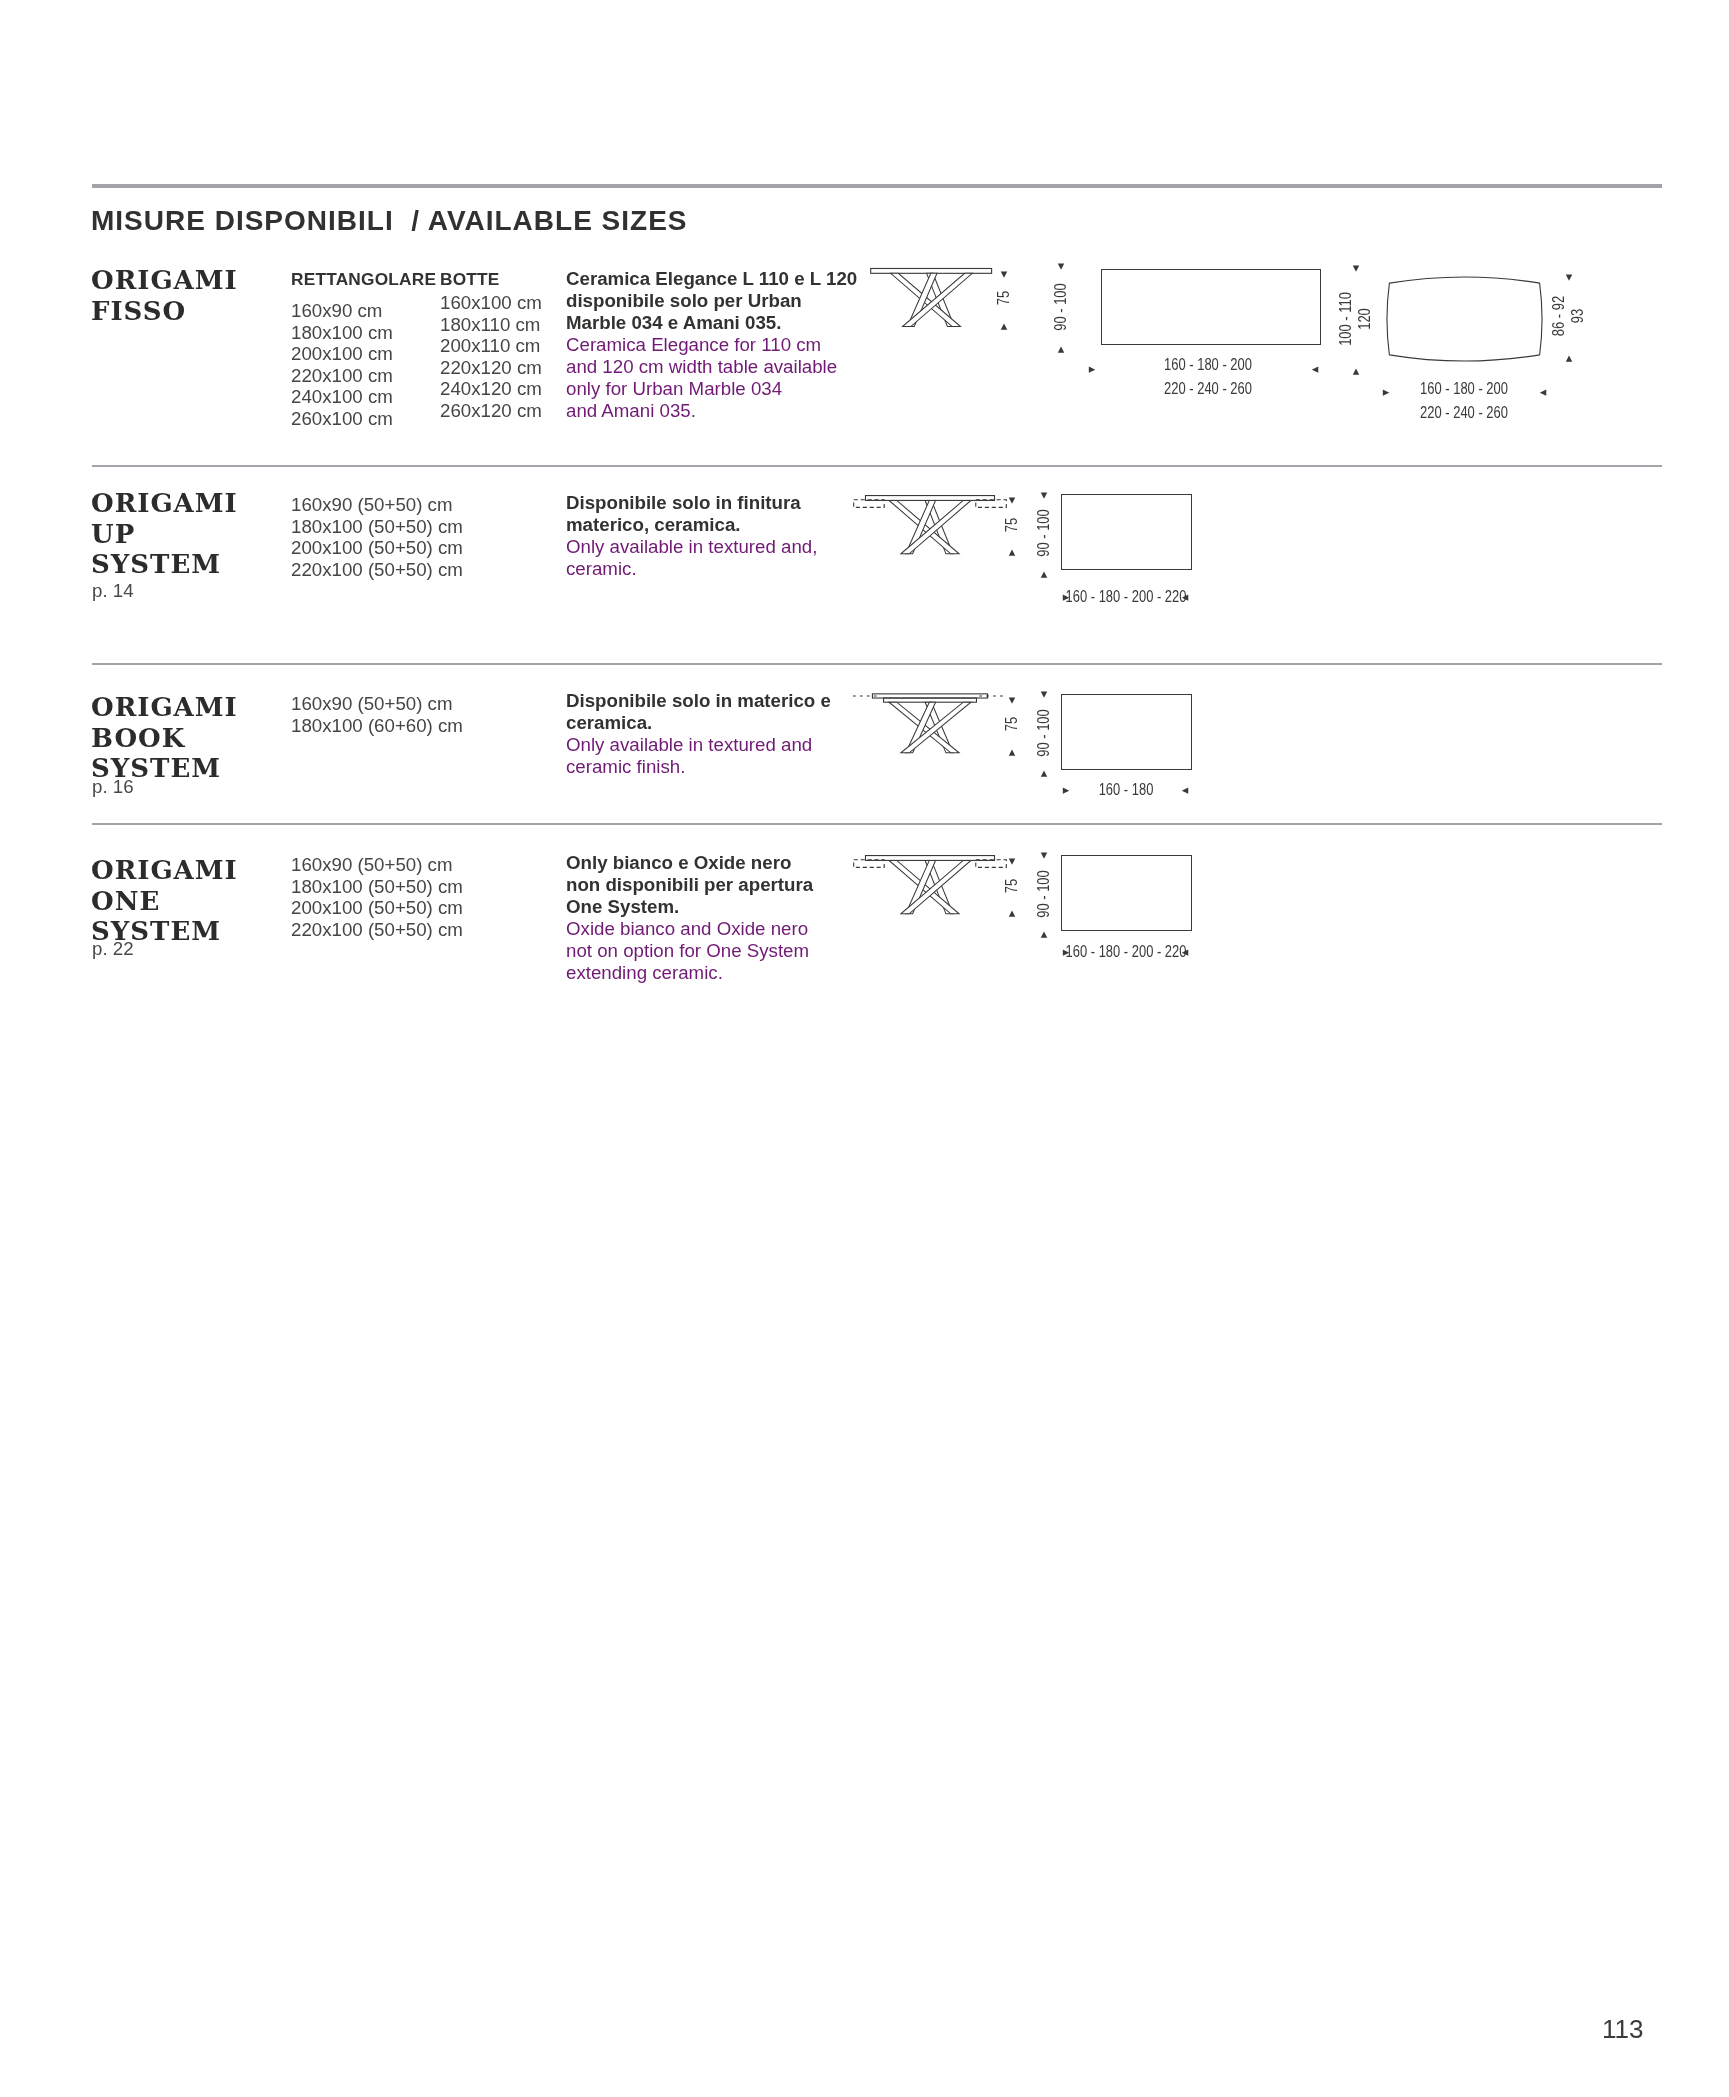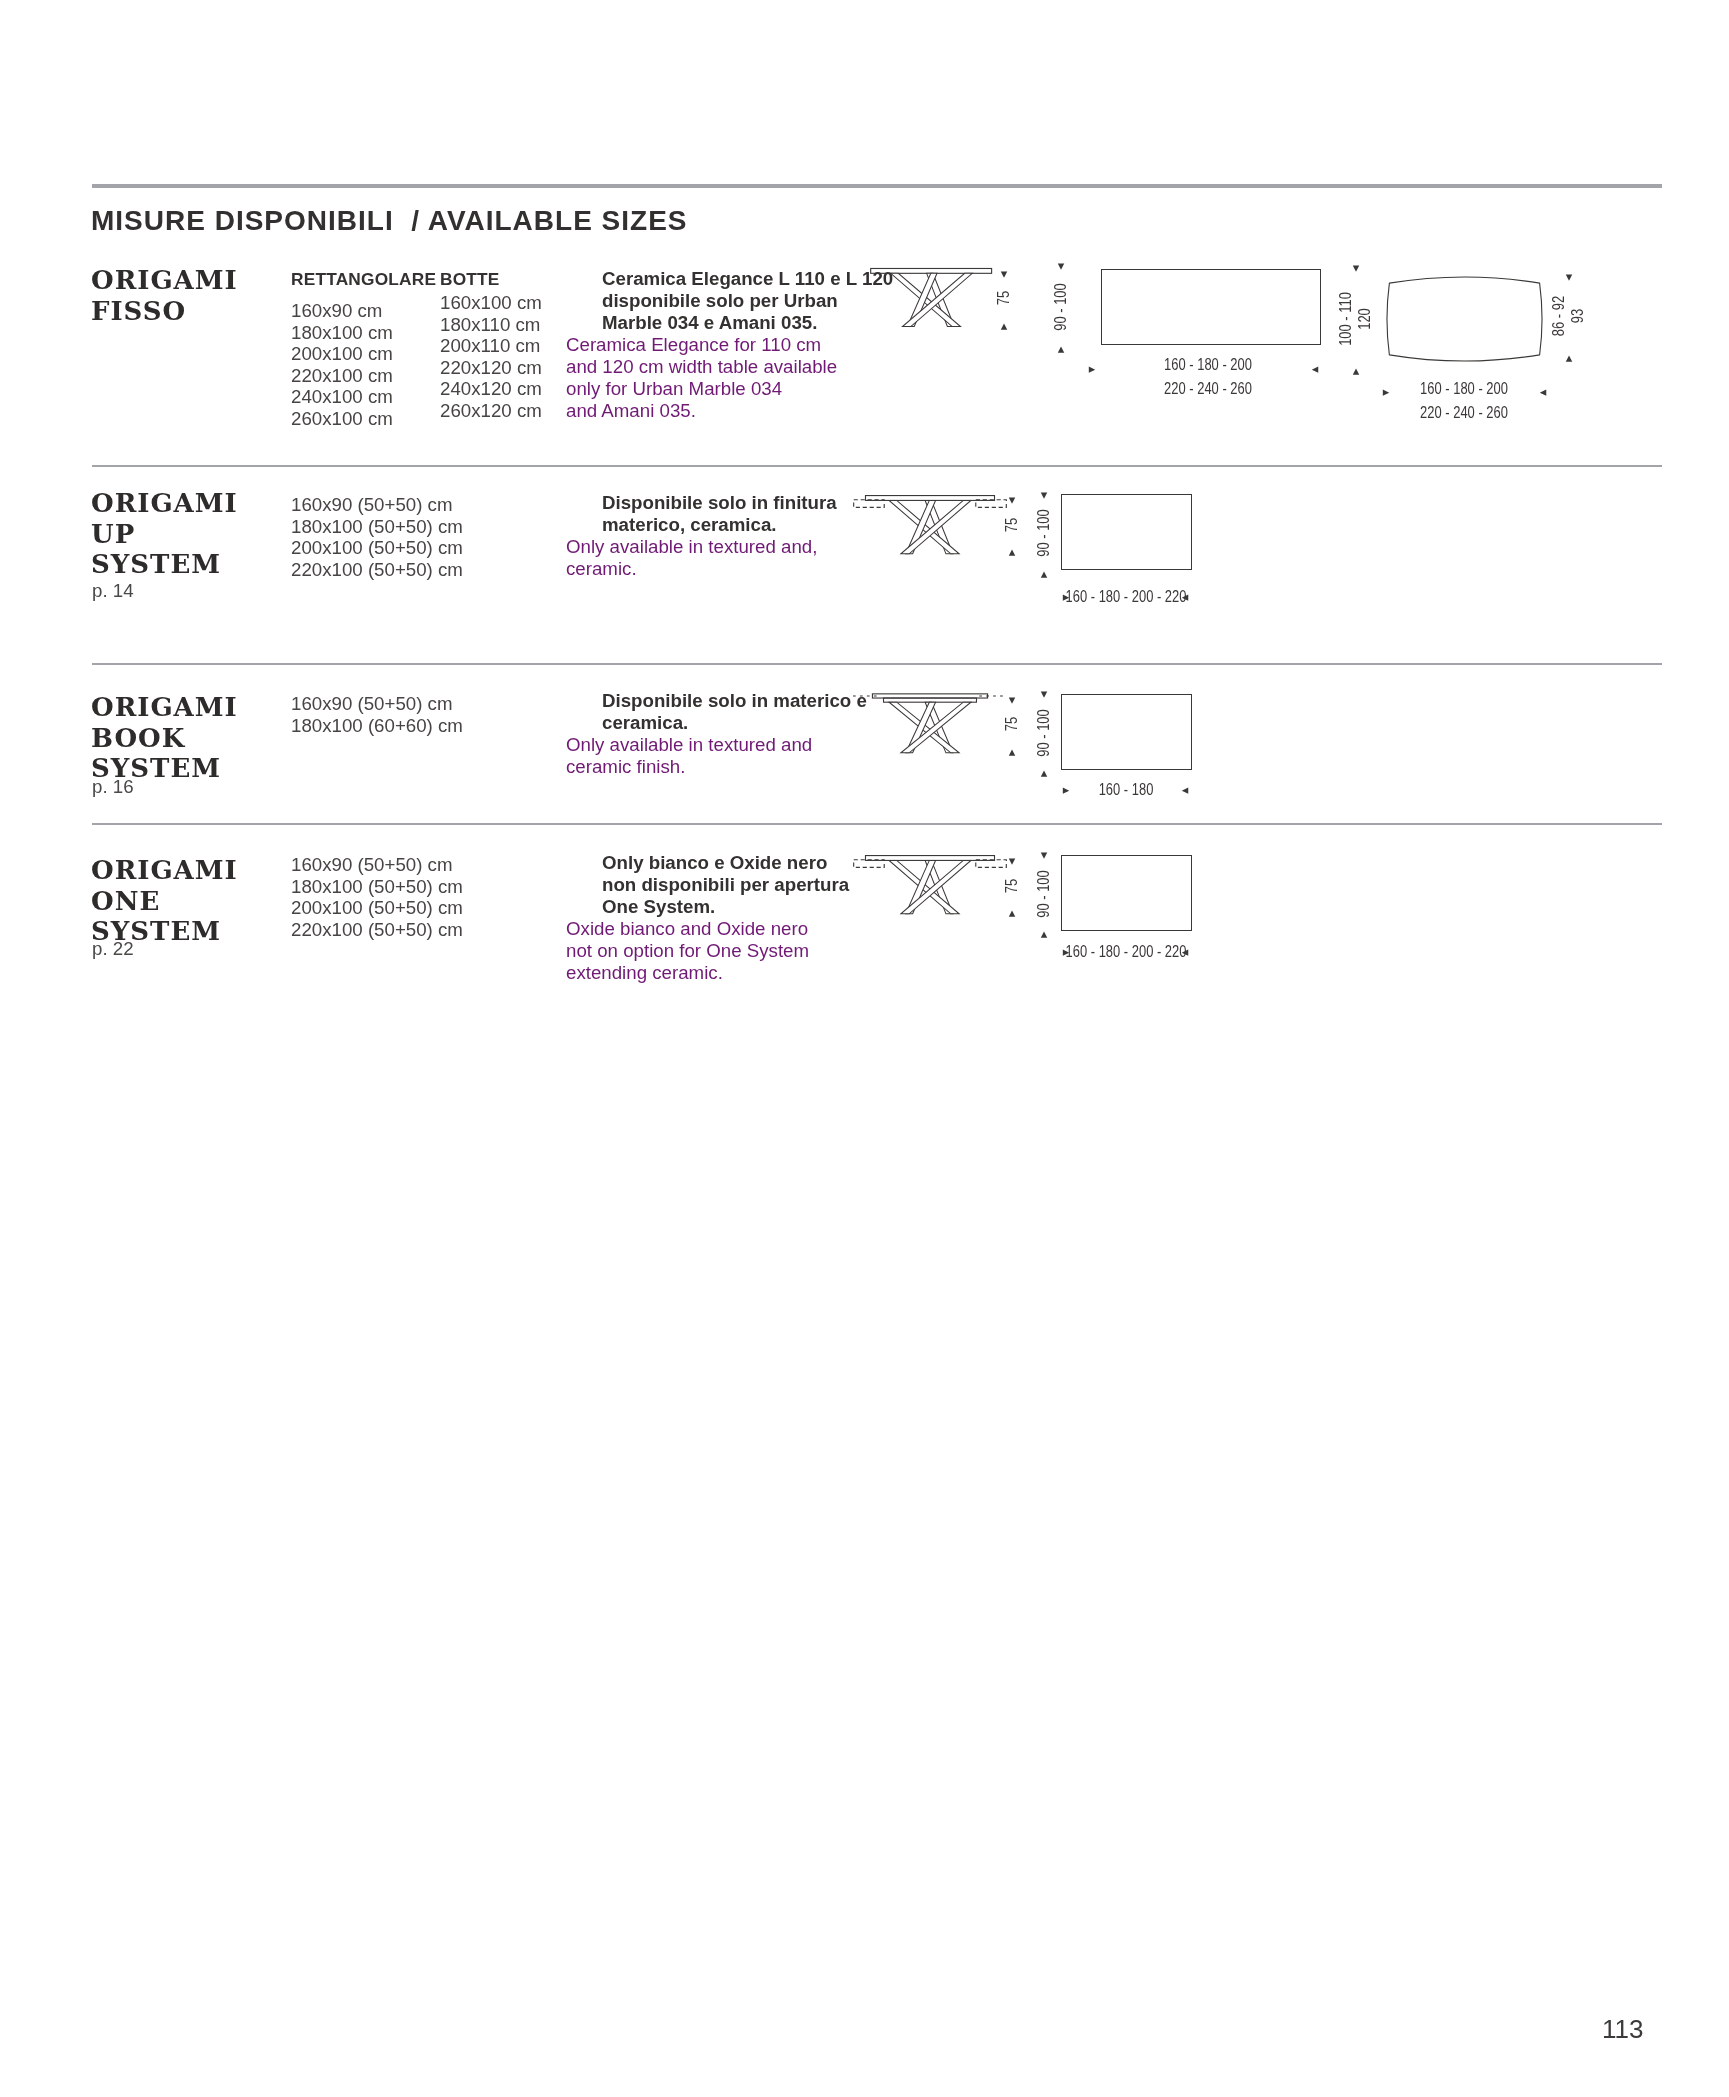--- a/index.html
+++ b/index.html
@@ -9,21 +9,21 @@
   }
   .abs { position:absolute; }
   .rule { position:absolute; background:#a2a4a9; }
   .h1 { font-size:28px; font-weight:bold; letter-spacing:1px; color:#333130; white-space:nowrap; }
   .sec-title { font-family:"DejaVu Serif", serif; font-weight:bold; font-size:26px; letter-spacing:1px; color:#2e2c2a; }
   .sec-title .tl { line-height:30.5px; }
   .pref { font-size:18.7px; color:#4b4947; }
   .colhdr { font-size:17.3px; font-weight:bold; letter-spacing:0.2px; color:#343230; white-space:nowrap; }
   .sizes div { font-size:18.7px; color:#474543; line-height:21.5px; white-space:nowrap; }
   .desc div { font-size:18.7px; line-height:22px; white-space:nowrap; }
-  .desc .b { font-weight:bold; color:#343230;margin-left:36px; }
+  .desc .b { font-weight:bold; color:#343230; }
   .desc .r { color:#701a75; }
   .vlab { position:absolute; font-size:16.6px; color:#3b3937; line-height:18.7px; text-align:center; white-space:nowrap;
           transform:translate(-50%,-50%) rotate(-90deg) scaleX(0.78); }
   .hlab { position:absolute; font-size:16.6px; color:#3b3937; line-height:23.5px; text-align:center; white-space:nowrap;
           transform:translateX(-50%) scaleX(0.78); }
   .arr { position:absolute; font-size:13px; color:#3b3937; line-height:13px; transform:translate(-50%,-50%);
          font-family:"DejaVu Sans", sans-serif; }
   .prect { position:absolute; border:1.4px solid #3b3937; background:#ffffff; }
   .drawing { position:absolute; }
   .drawing rect, .drawing path, .drawing line { stroke:#3b3937; stroke-width:1.6; fill:none; }

